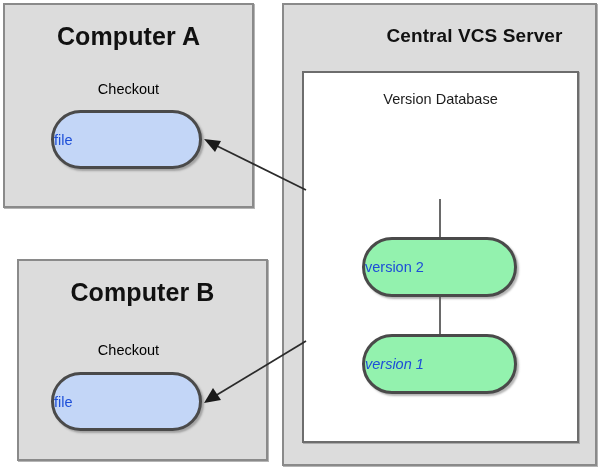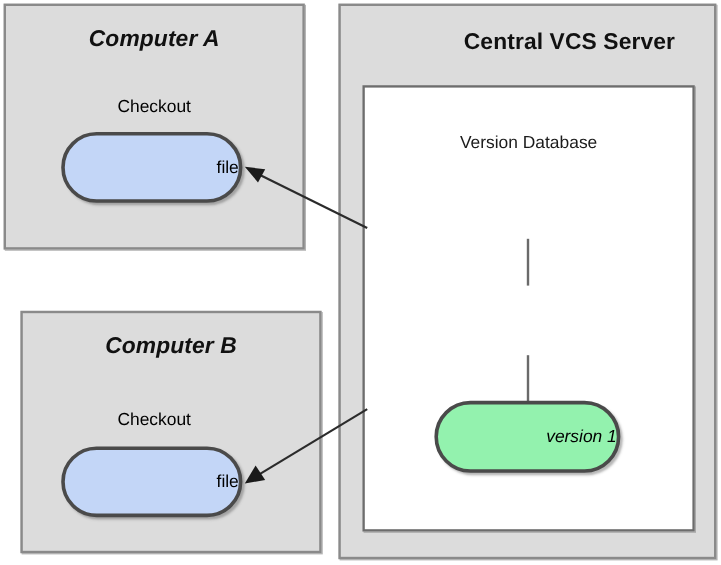--- a/index.html
+++ b/index.html
@@ -43,21 +43,21 @@
     text-align: center;
     color: #000000;
   }
 
   
   #computer-a { left: 3px;  top: 3px;   width: 251px; height: 205px; }
   #computer-b { left: 17px;  top: 259px; width: 251px; height: 202px; }
   #vcs-server { left: 282px; top: 3px;  width: 315px; height: 463px; }
 
   #computer-a .panel-title,
-  #computer-b .panel-title { top: 17px; font-size: 19px; font-style: italic; }
+  #computer-b .panel-title { top: 17px; font-size: 25px; }
   #vcs-server  .panel-title { top: 20px; font-size: 19px; margin-left: 35px; }
 
   #computer-a .sub-label,
   #computer-b .sub-label { font-size: 14.5px; }
   #computer-a .sub-label { top: 76px; }
 
   
   #version-db-box {
     position: absolute;
     left: 302px;
@@ -65,38 +65,38 @@
     width: 277px;
     height: 372px;
     background: #ffffff;
     border: 2px solid #6d6d6d;
     box-sizing: border-box;
     box-shadow: 1px 1px 0 rgba(120,120,120,0.5);
   }
   #version-db-label {
     position: absolute;
     left: 302px;
-    top: 111px;
+    top: 91px;
     width: 277px;
     text-align: center;
     font-size: 14.5px;
     color: #1b1b1b;
   }
 
   
   .pill {
     position: absolute;
     box-sizing: border-box;
     border: 3px solid #4a4a4a;
     border-radius: 999px;
     display: flex;
     align-items: center;
-    justify-content: flex-end;
+    justify-content: flex-start;
     font-size: 14.5px;
-    color: #000000;
+    color: #1d4ed8;
     box-shadow: 2px 2px 2px rgba(90,90,90,0.45);
   }
   .pill-file    { background: #c3d6f7; }
   .pill-version { background: #93f2ae; }
 
   #file-a    { left: 51px;  top: 110px; width: 151px; height: 59px; }
   #file-b    { left: 51px;  top: 372px; width: 151px; height: 59px; }
   #version-3 { left: 362px; top: 140px; width: 155px; height: 60px; }
   #version-2 { left: 362px; top: 237px; width: 155px; height: 60px; }
   #version-1 { left: 362px; top: 334px; width: 155px; height: 60px; font-style: italic; }
@@ -150,20 +150,23 @@
     <div class="panel-title">Central VCS Server</div>
   </div>
 
   <div id="version-db-box"></div>
 
   <div id="version-db-label">Version Database</div>
 
   <div class="vconn" id="conn-3-2"></div>
   <div class="vconn" id="conn-2-1"></div>
 
+  <div class="pill pill-version" id="version-2">
+    <span>version 2</span>
+  </div>
   <div class="pill pill-version" id="version-1">
     <span>version 1</span>
   </div>
 
   <svg id="arrows" viewBox="0 0 601 471">
 
     <g>
       <line class="arrow-line" x1="306" y1="190" x2="215" y2="145"></line>
       <polygon class="arrow-head" points="204,139 221,141 215,152"></polygon>
     </g>

